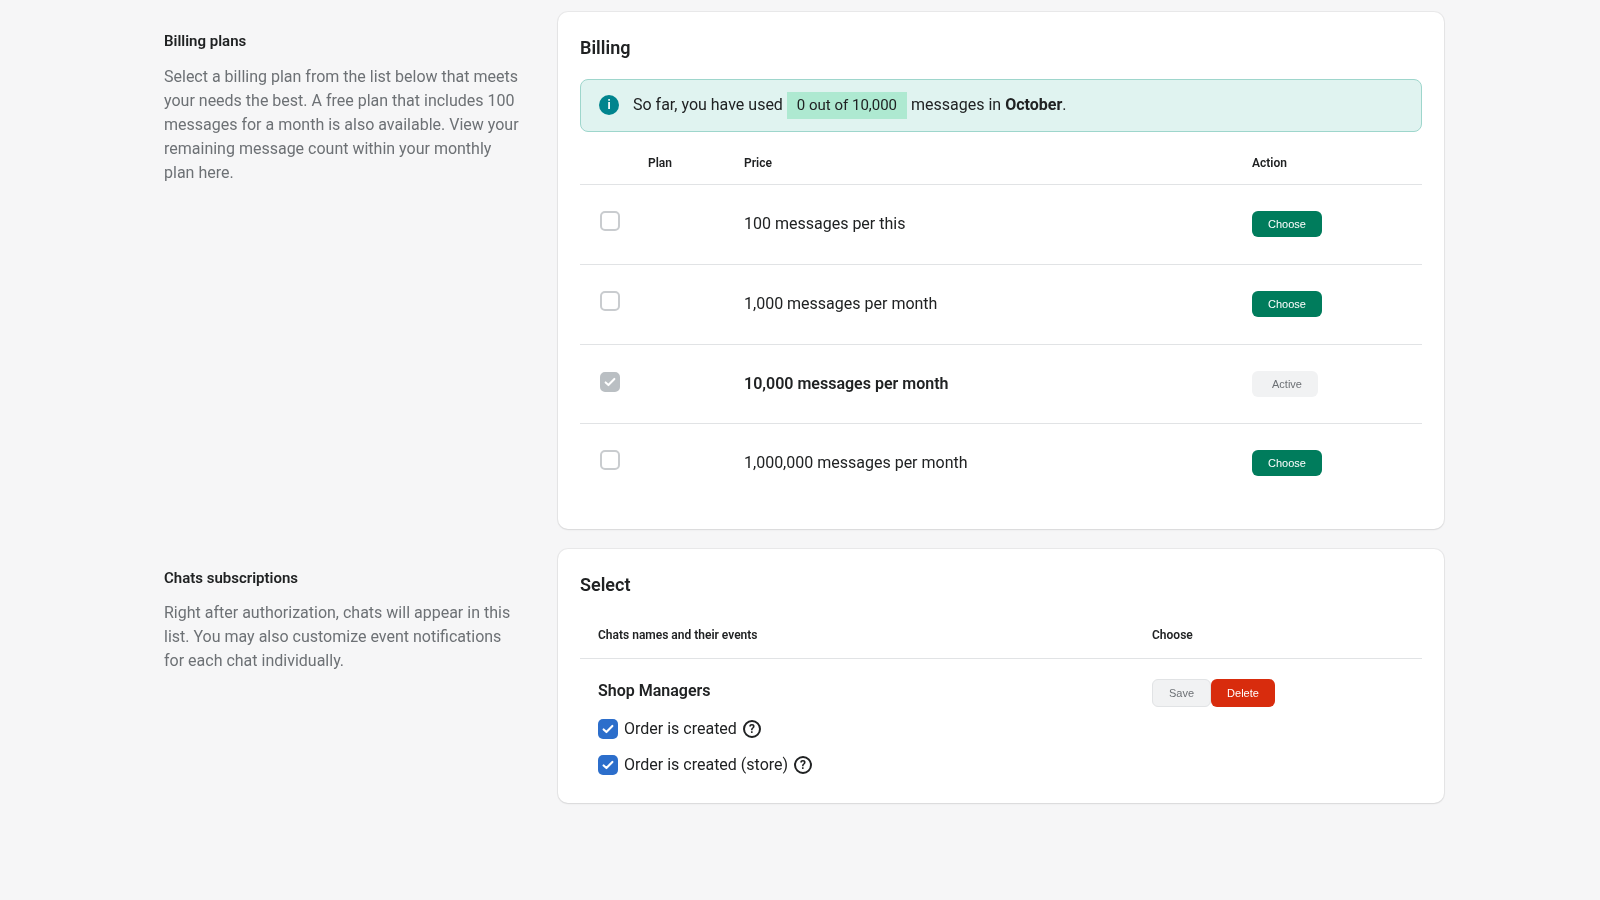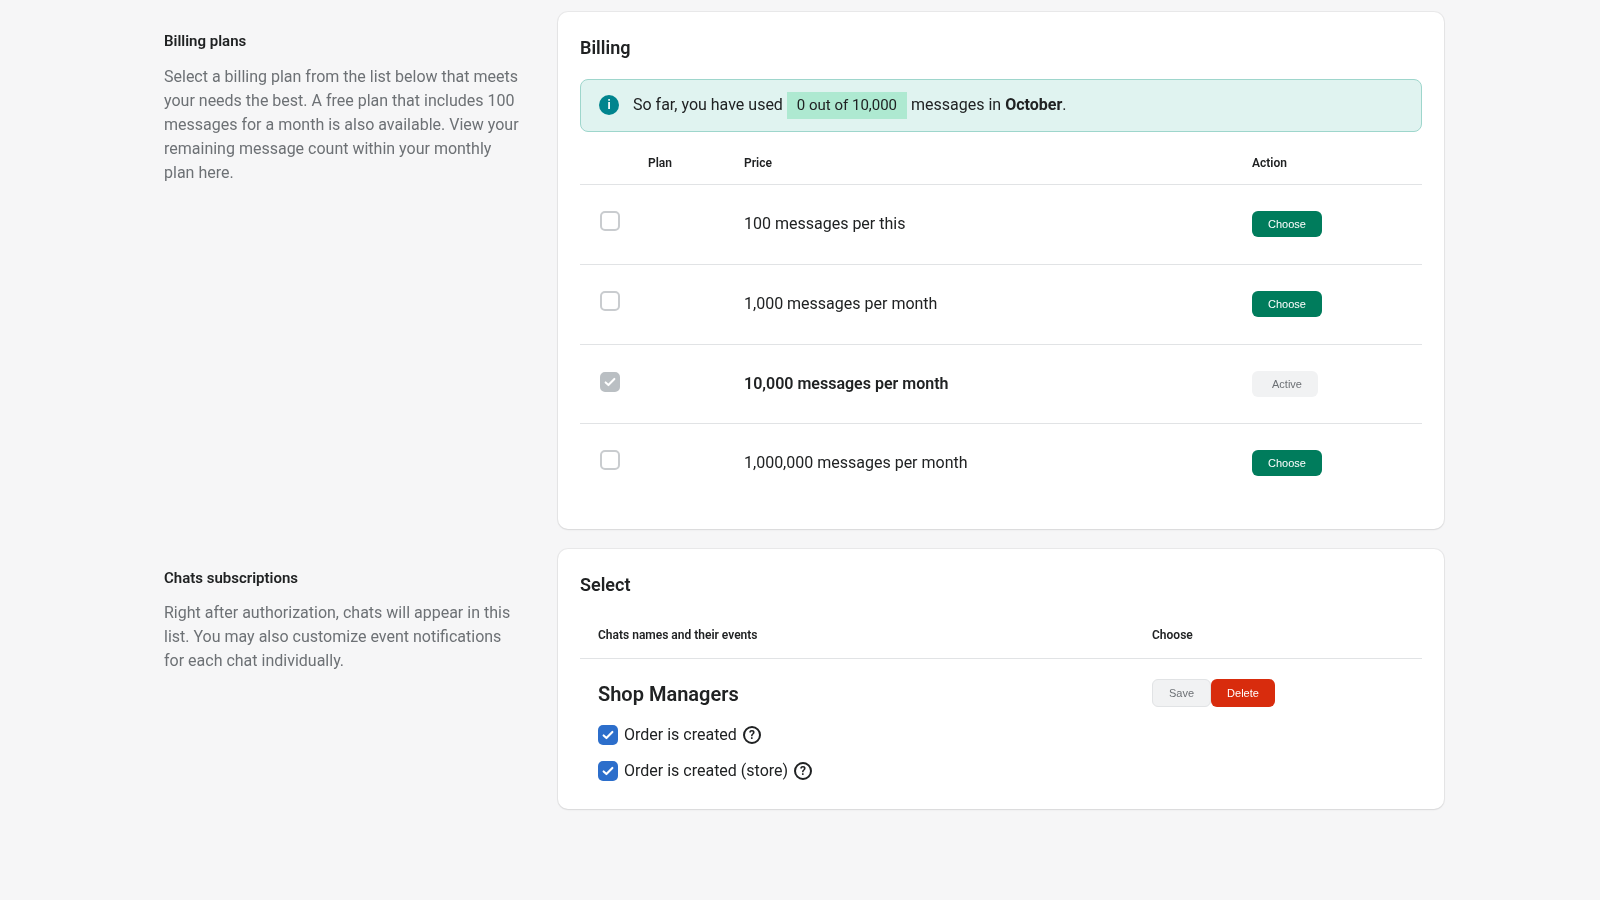--- a/index.html
+++ b/index.html
@@ -159,21 +159,21 @@
   margin-bottom: 20px;
 }
 .chat-item {
   display: grid;
   grid-template-columns: 1fr 270px;
   padding-left: 18px;
   align-items: start;
 }
 .chat-name {
   font-weight: 600;
-  font-size: 20px;
+  font-size: 16px;
   margin-bottom: 14px;
 }
 .chat-events { display: flex; flex-direction: column; gap: 12px; }
 .event-row {
   display: flex;
   align-items: center;
   gap: 6px;
   font-size: 16px;
 }
 .cb-blue {

